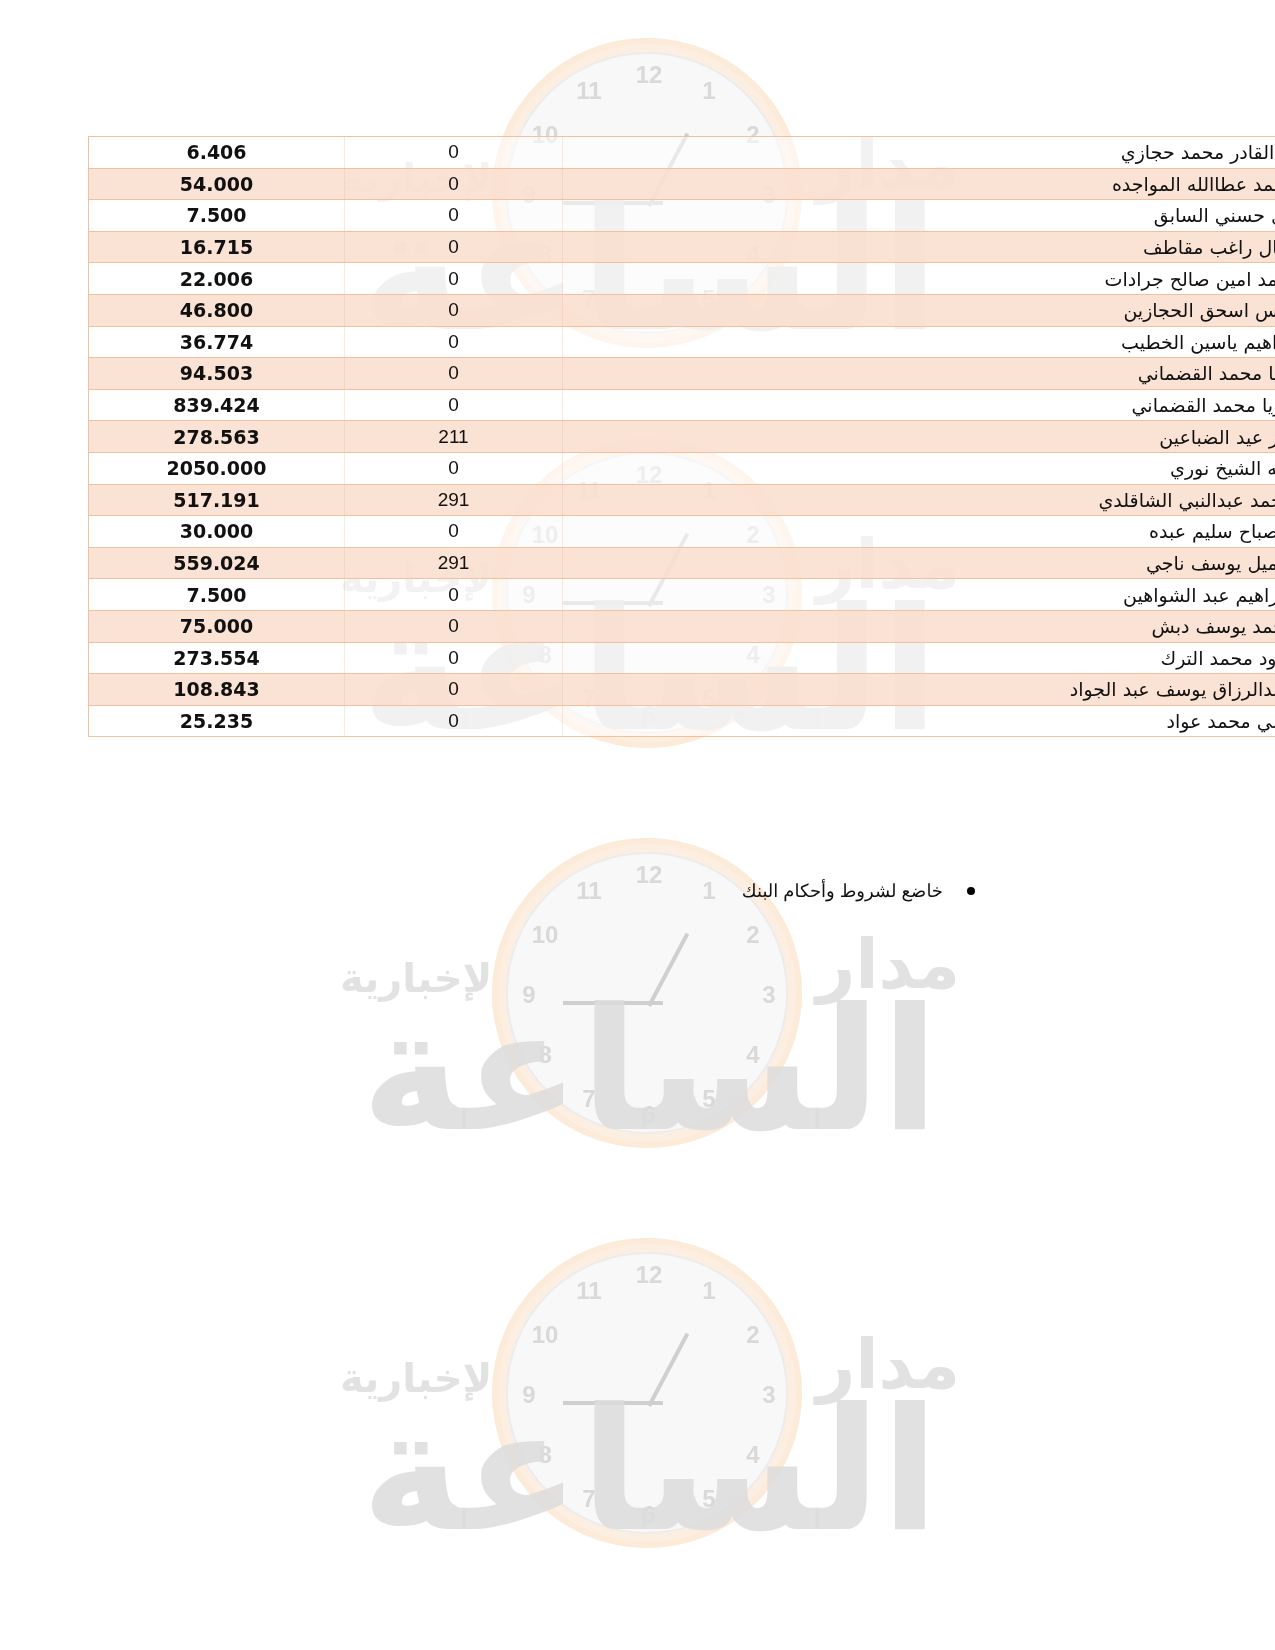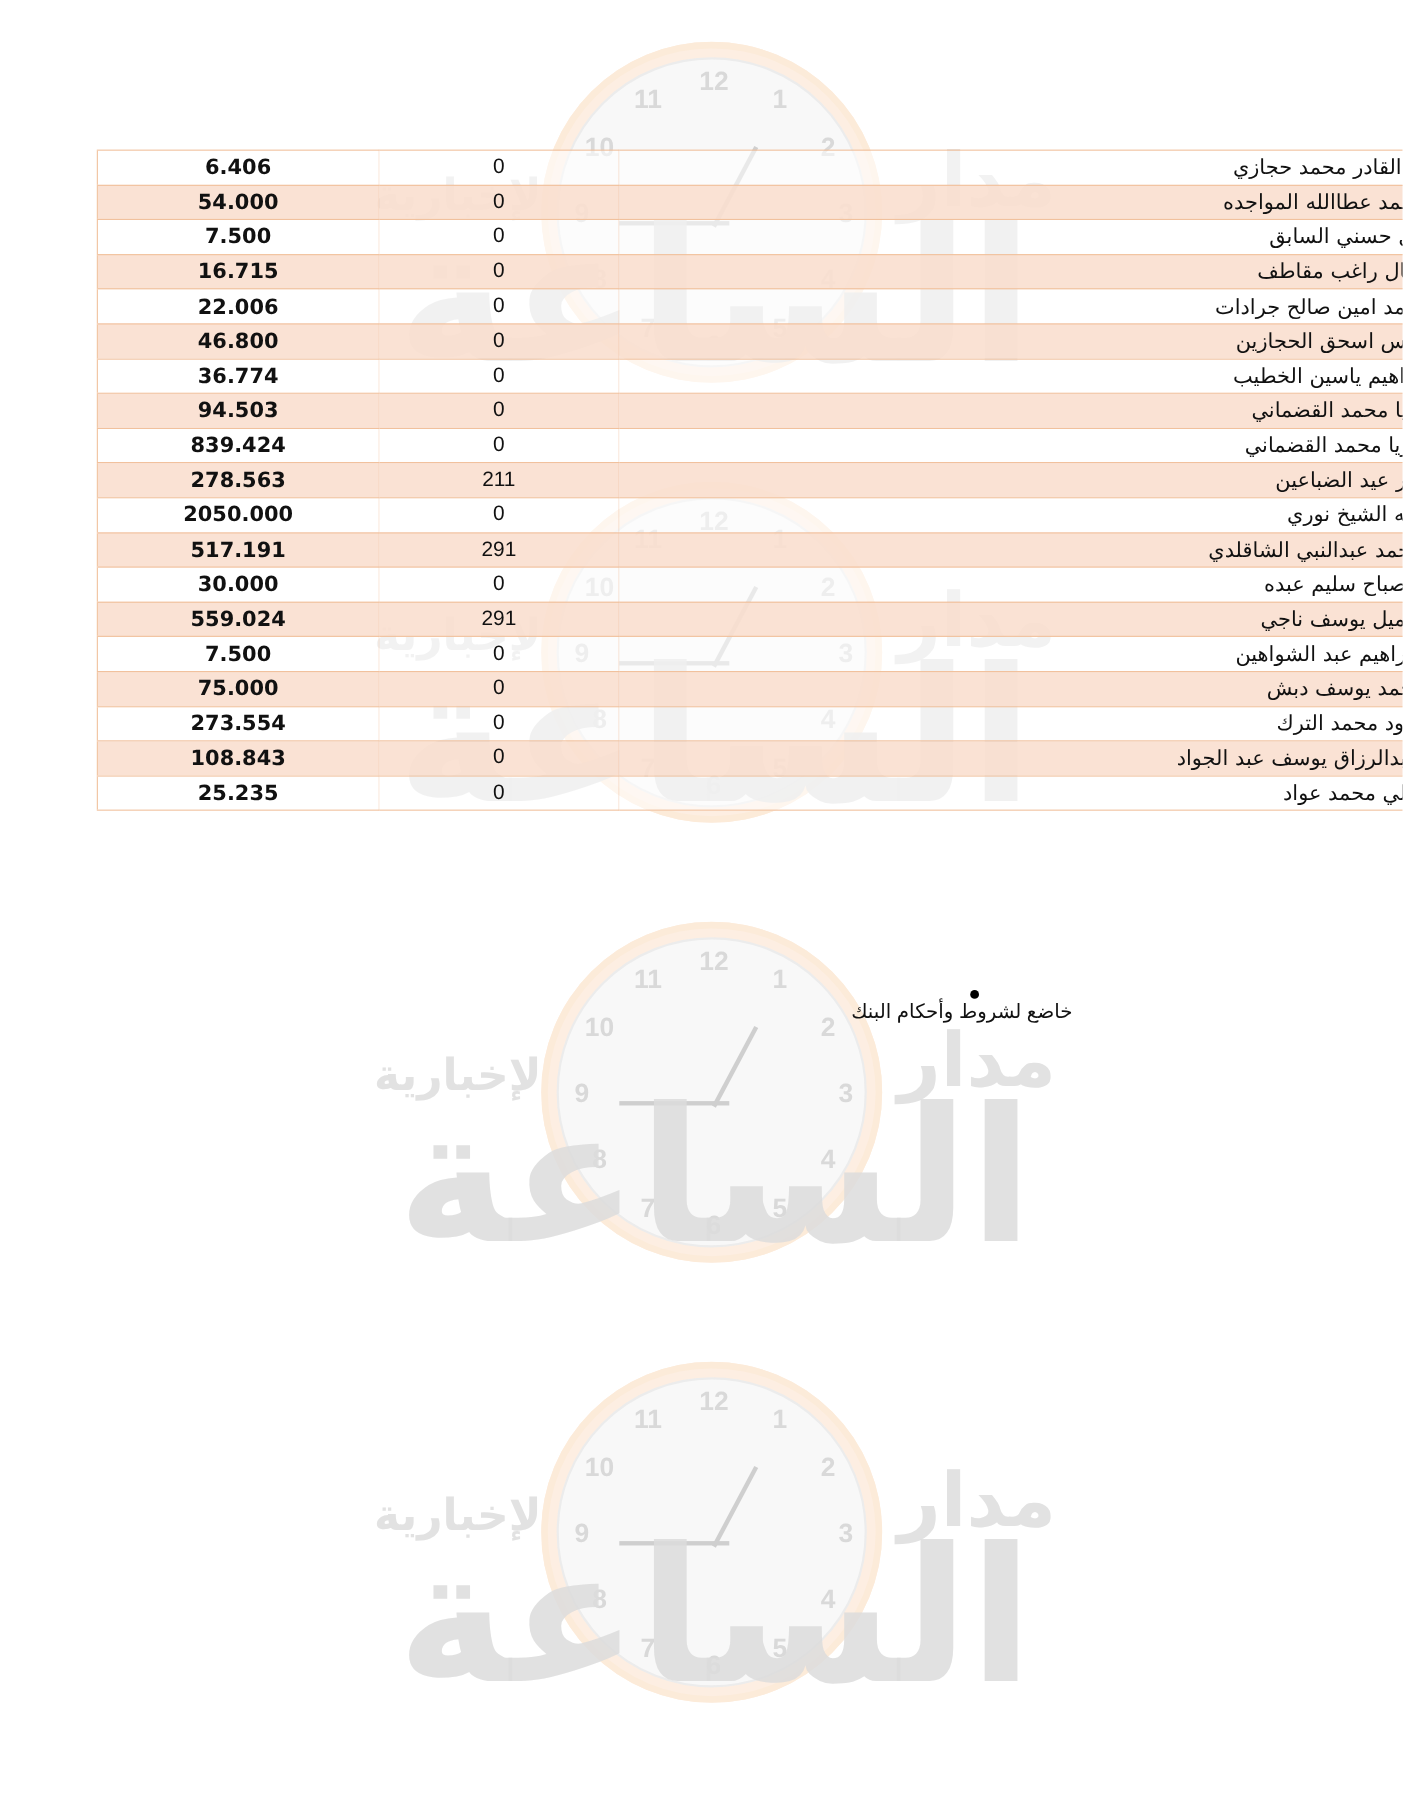--- a/index.html
+++ b/index.html
@@ -49,23 +49,23 @@
     height: 30.6px; padding: 0; border-top: 1px solid #f1c19d; border-bottom: 1px solid #f1c19d;
     font-size: 19px; color: #111;
   }
   .data-table tr:nth-child(even) td { background: rgba(250, 224, 208, 0.92); }
   .data-table tr:nth-child(odd) td { background: rgba(255, 255, 255, 0.55); }
   .col-amount { width: 255px; text-align: center; font-weight: bold; font-family: "DejaVu Sans", sans-serif; border-right: 1px solid rgba(241,193,157,0.35); }
   .col-count { width: 217px; text-align: center; font-family: "Liberation Sans", sans-serif; font-size: 20px; border-right: 1px solid rgba(241,193,157,0.35); }
   .col-name { direction: rtl; padding-right: 12px !important; font-family: "DejaVu Sans", sans-serif; font-size: 19px; }
 
   .note {
-    position: absolute; top: 900px; right: 300px; z-index: 1;
+    position: absolute; top: 880px; right: 300px; z-index: 1;
     direction: rtl; font-family: "Liberation Sans", sans-serif; font-size: 18px; color: #111;
-    display: flex; align-items: center; flex-direction: column;
+    display: flex; align-items: center;
   }
   .note .bullet { display: inline-block; width: 8px; height: 8px; border-radius: 50%; background: #000; margin-left: 24px; margin-right: 0; }
 </style>
 </head>
 <body>
 
 <div id="watermarks">
     <div class="watermark" style="top: -5px;">
     <div class="wm-text-small">الإخبارية</div>
     <div class="wm-clock-ring">

